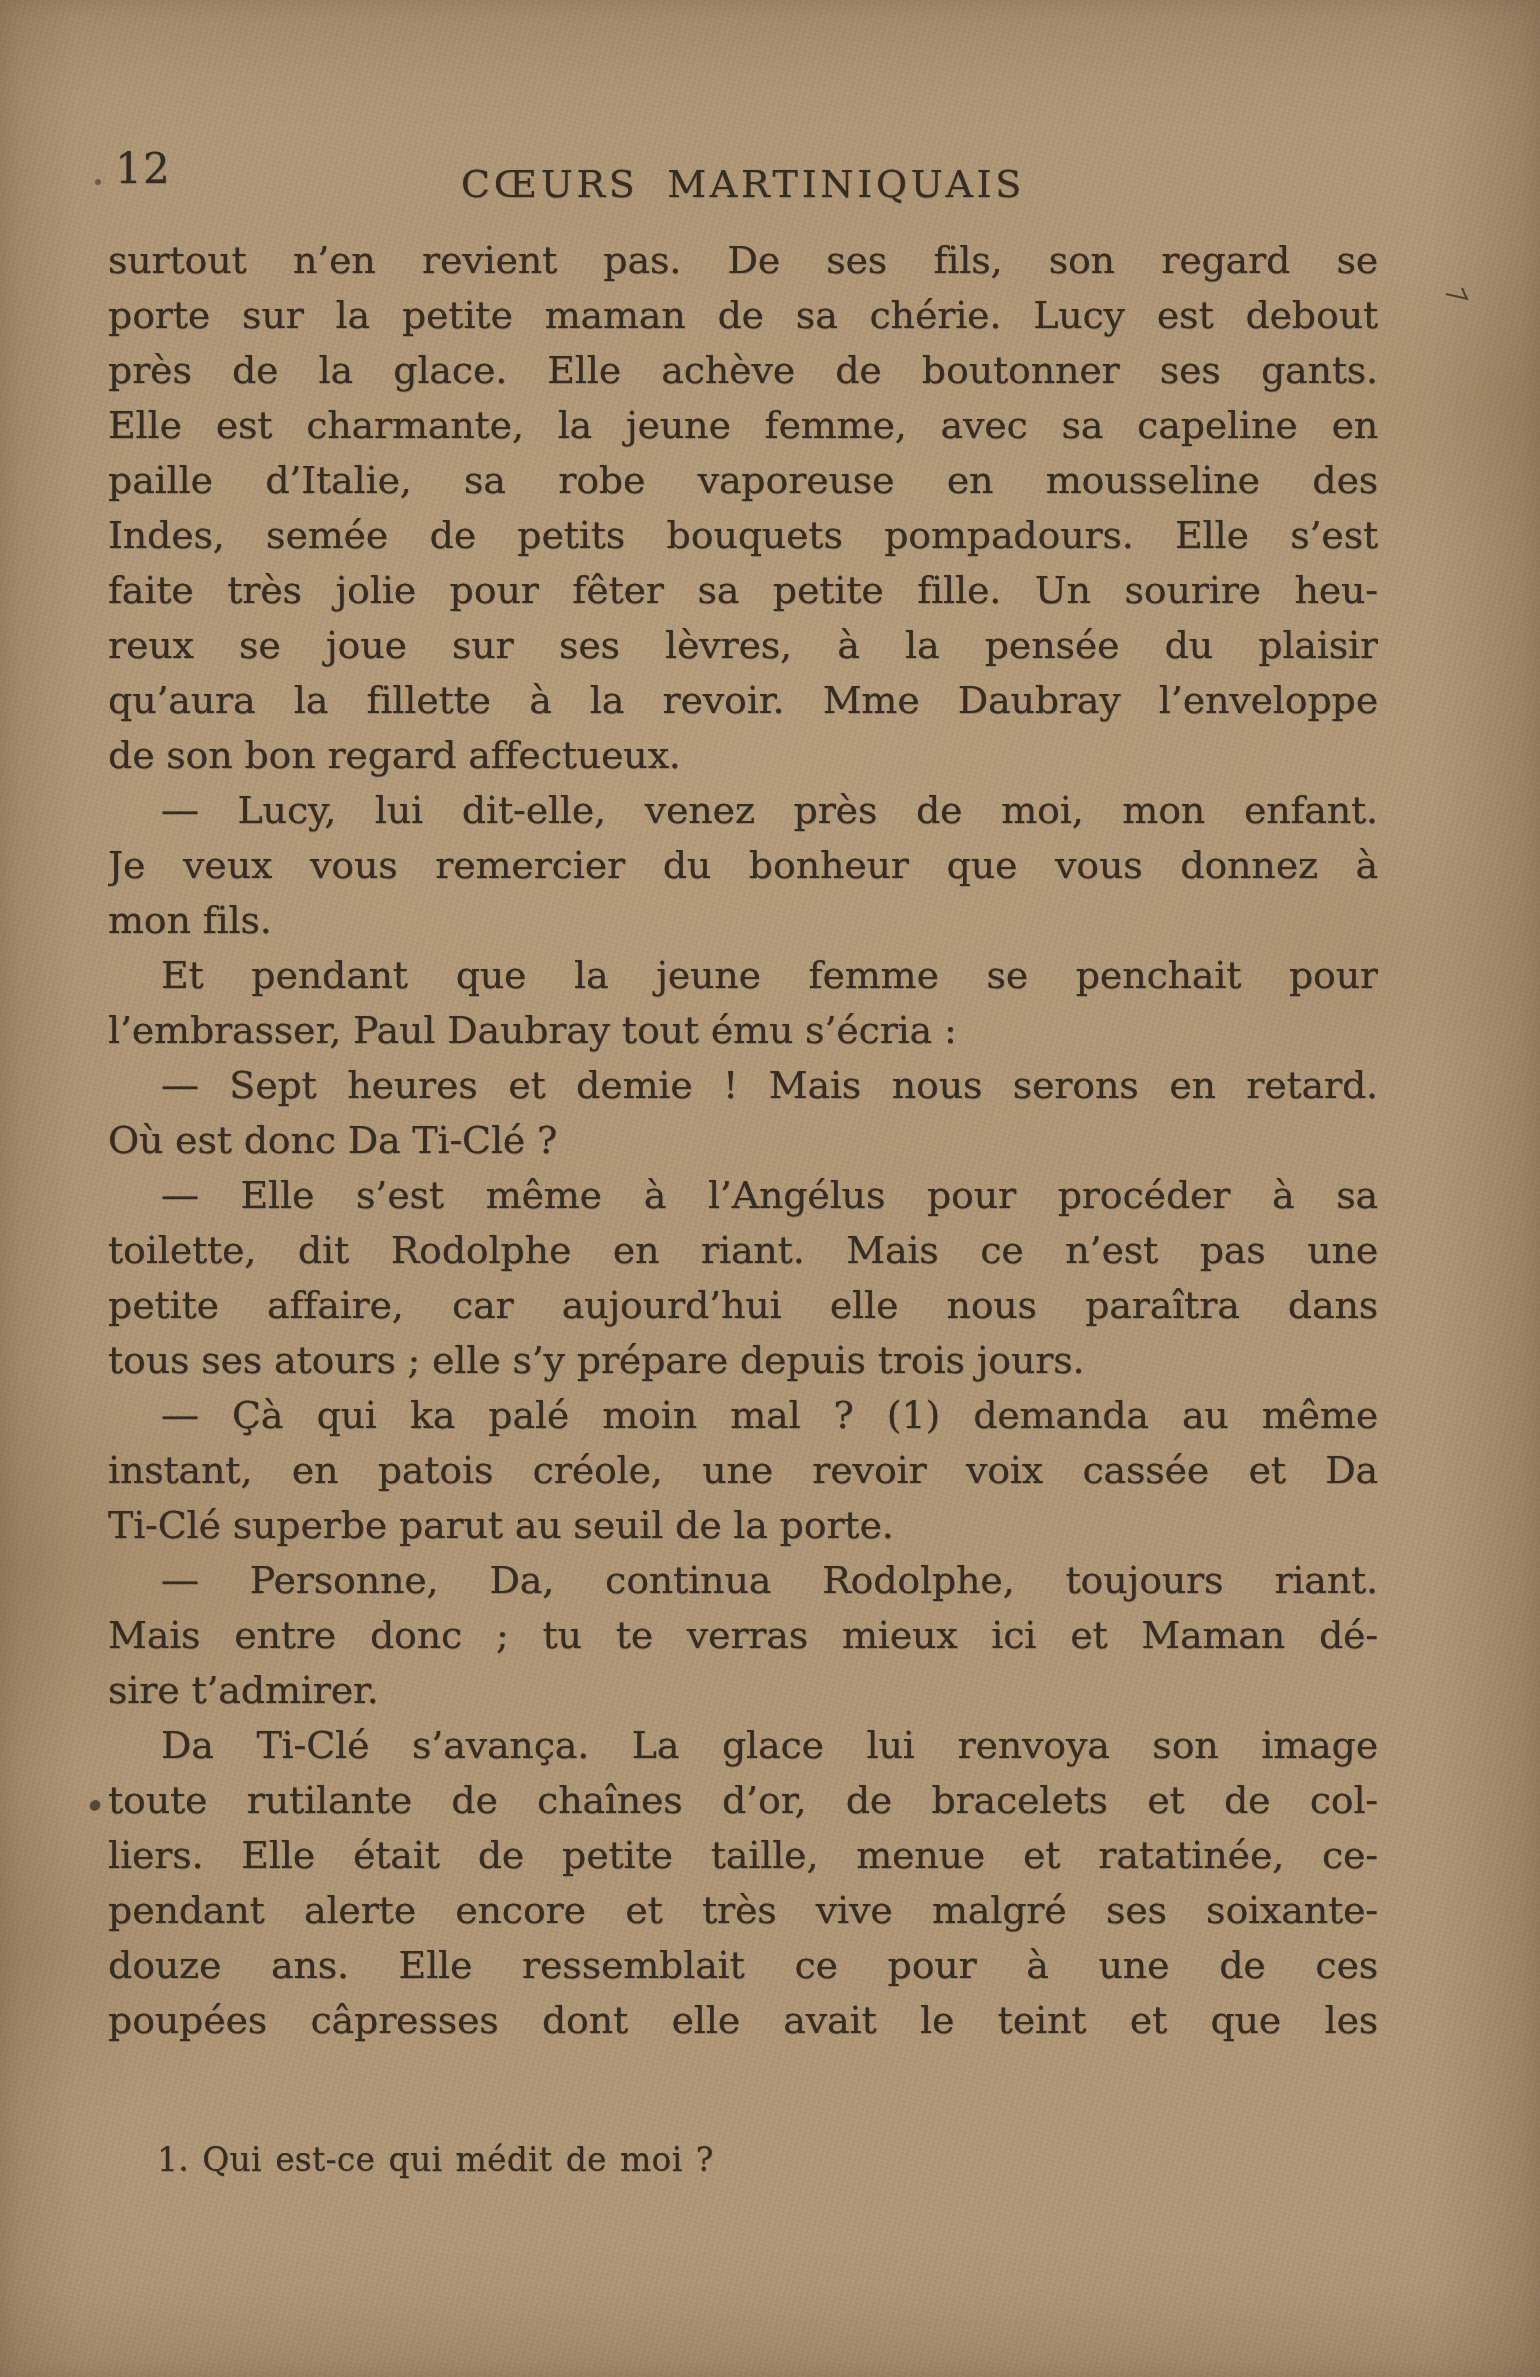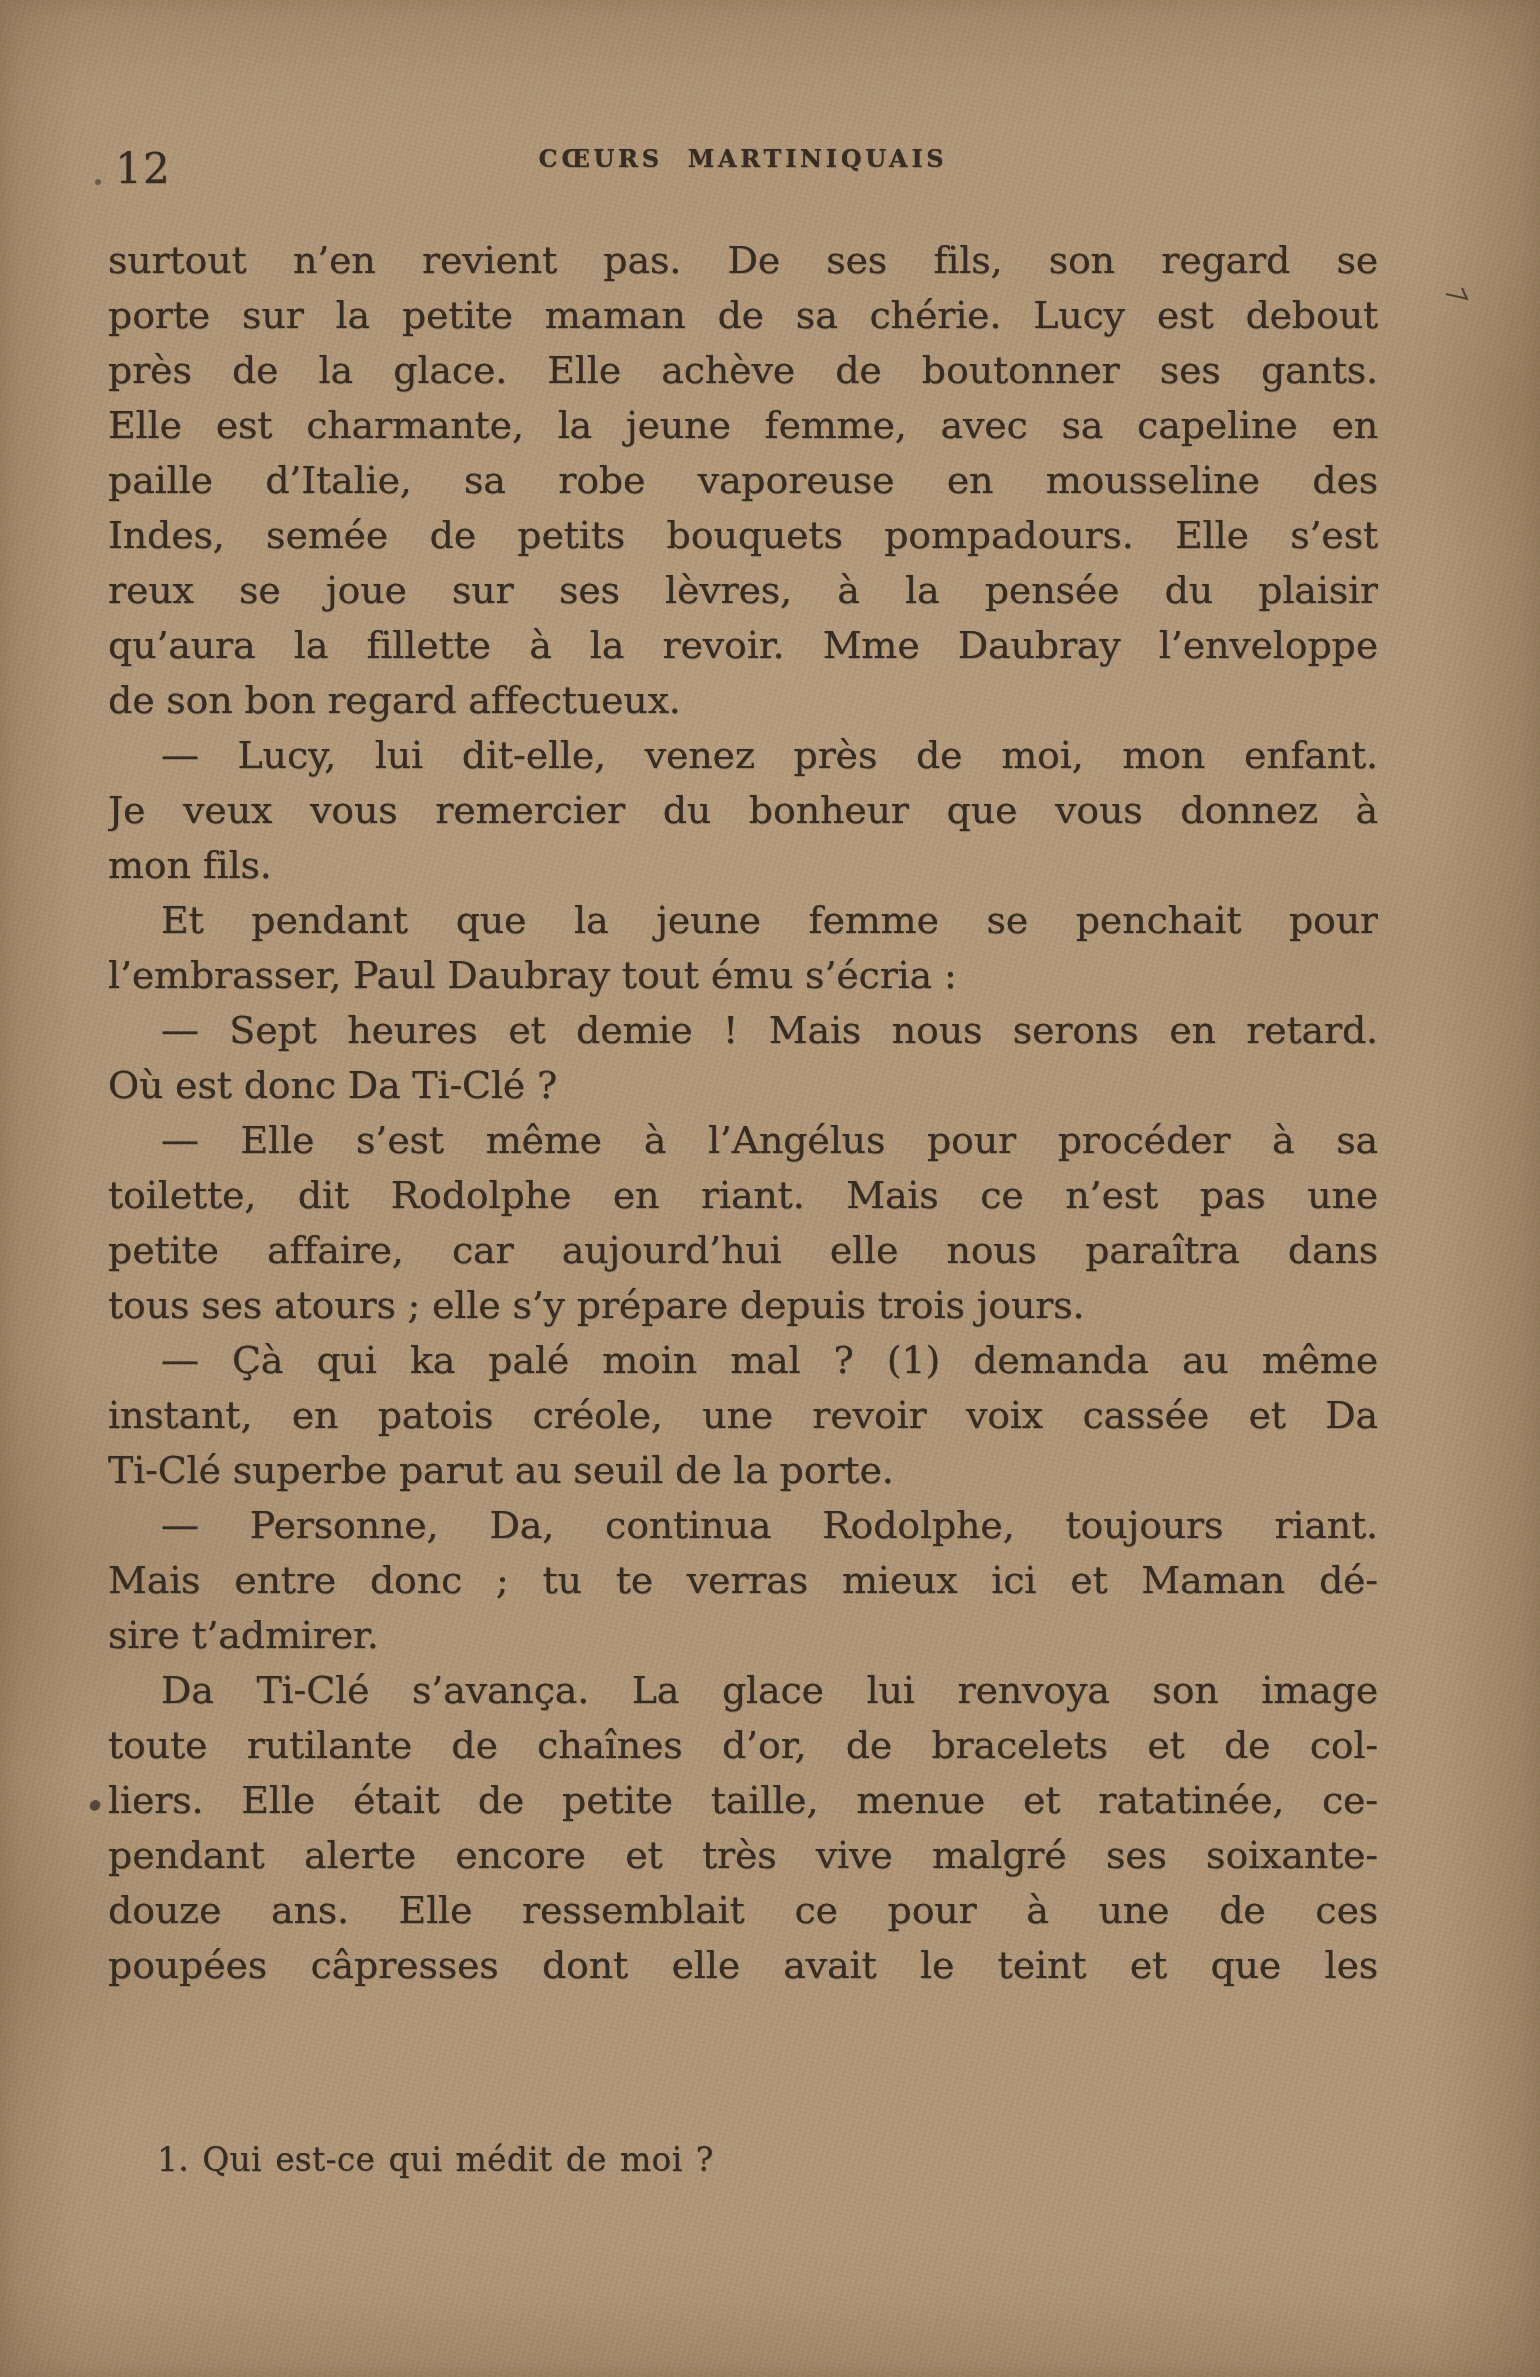--- a/index.html
+++ b/index.html
@@ -31,23 +31,23 @@
     text-shadow:0 0 0.9px rgba(54,44,33,0.55), 0.5px 0.5px 0 rgba(54,44,33,0.22);
   }
   .header{
     position:absolute;left:108px;top:146px;width:1270px;height:55px;
   }
   .pageno{
     position:absolute;left:7.3px;top:1.8px;
     font-size:42px;line-height:1;letter-spacing:0.9px;
   }
   .running-title{
-    position:absolute;left:0;right:0;top:1px;
+    position:absolute;left:0;right:0;top:19px;
     text-align:center;
-    font-size:24px;line-height:1;font-weight:bold;
+    font-size:38px;line-height:1;font-weight:normal;
     letter-spacing:3.7px;word-spacing:13px;
   }
   .body-text{
     position:absolute;left:108px;top:233px;width:1270px;
     font-size:38px;letter-spacing:-0.2px;
   }
   .line{
     height:55px;line-height:55px;
     text-align:justify;text-align-last:justify;
     overflow:hidden;
@@ -79,20 +79,21 @@
     <span class="running-title ink">CŒURS MARTINIQUAIS</span>
   </div>
 
   <div class="body-text ink">
       <div class="line">surtout n’en revient pas. De ses fils, son regard se</div>
       <div class="line">porte sur la petite maman de sa chérie. Lucy est debout</div>
       <div class="line">près de la glace. Elle achève de boutonner ses gants.</div>
       <div class="line">Elle est charmante, la jeune femme, avec sa capeline en</div>
       <div class="line">paille d’Italie, sa robe vaporeuse en mousseline des</div>
       <div class="line">Indes, semée de petits bouquets pompadours. Elle s’est</div>
+      <div class="line">faite très jolie pour fêter sa petite fille. Un sourire heu-</div>
       <div class="line">reux se joue sur ses lèvres, à la pensée du plaisir</div>
       <div class="line">qu’aura la fillette à la revoir. Mme Daubray l’enveloppe</div>
       <div class="line endline">de son bon regard affectueux.</div>
       <div class="line indent">— Lucy, lui dit-elle, venez près de moi, mon enfant.</div>
       <div class="line">Je veux vous remercier du bonheur que vous donnez à</div>
       <div class="line endline">mon fils.</div>
       <div class="line indent">Et pendant que la jeune femme se penchait pour</div>
       <div class="line endline">l’embrasser, Paul Daubray tout ému s’écria :</div>
       <div class="line indent">— Sept heures et demie ! Mais nous serons en retard.</div>
       <div class="line endline">Où est donc Da Ti-Clé ?</div>

